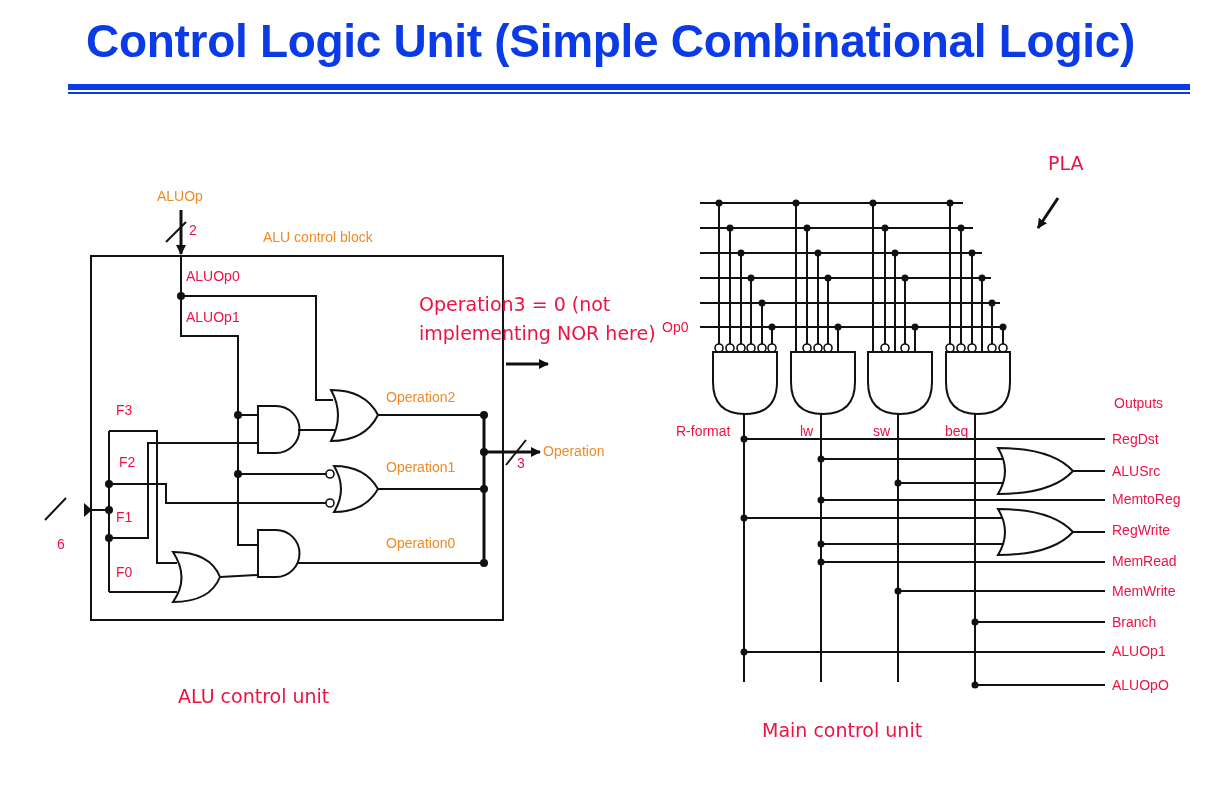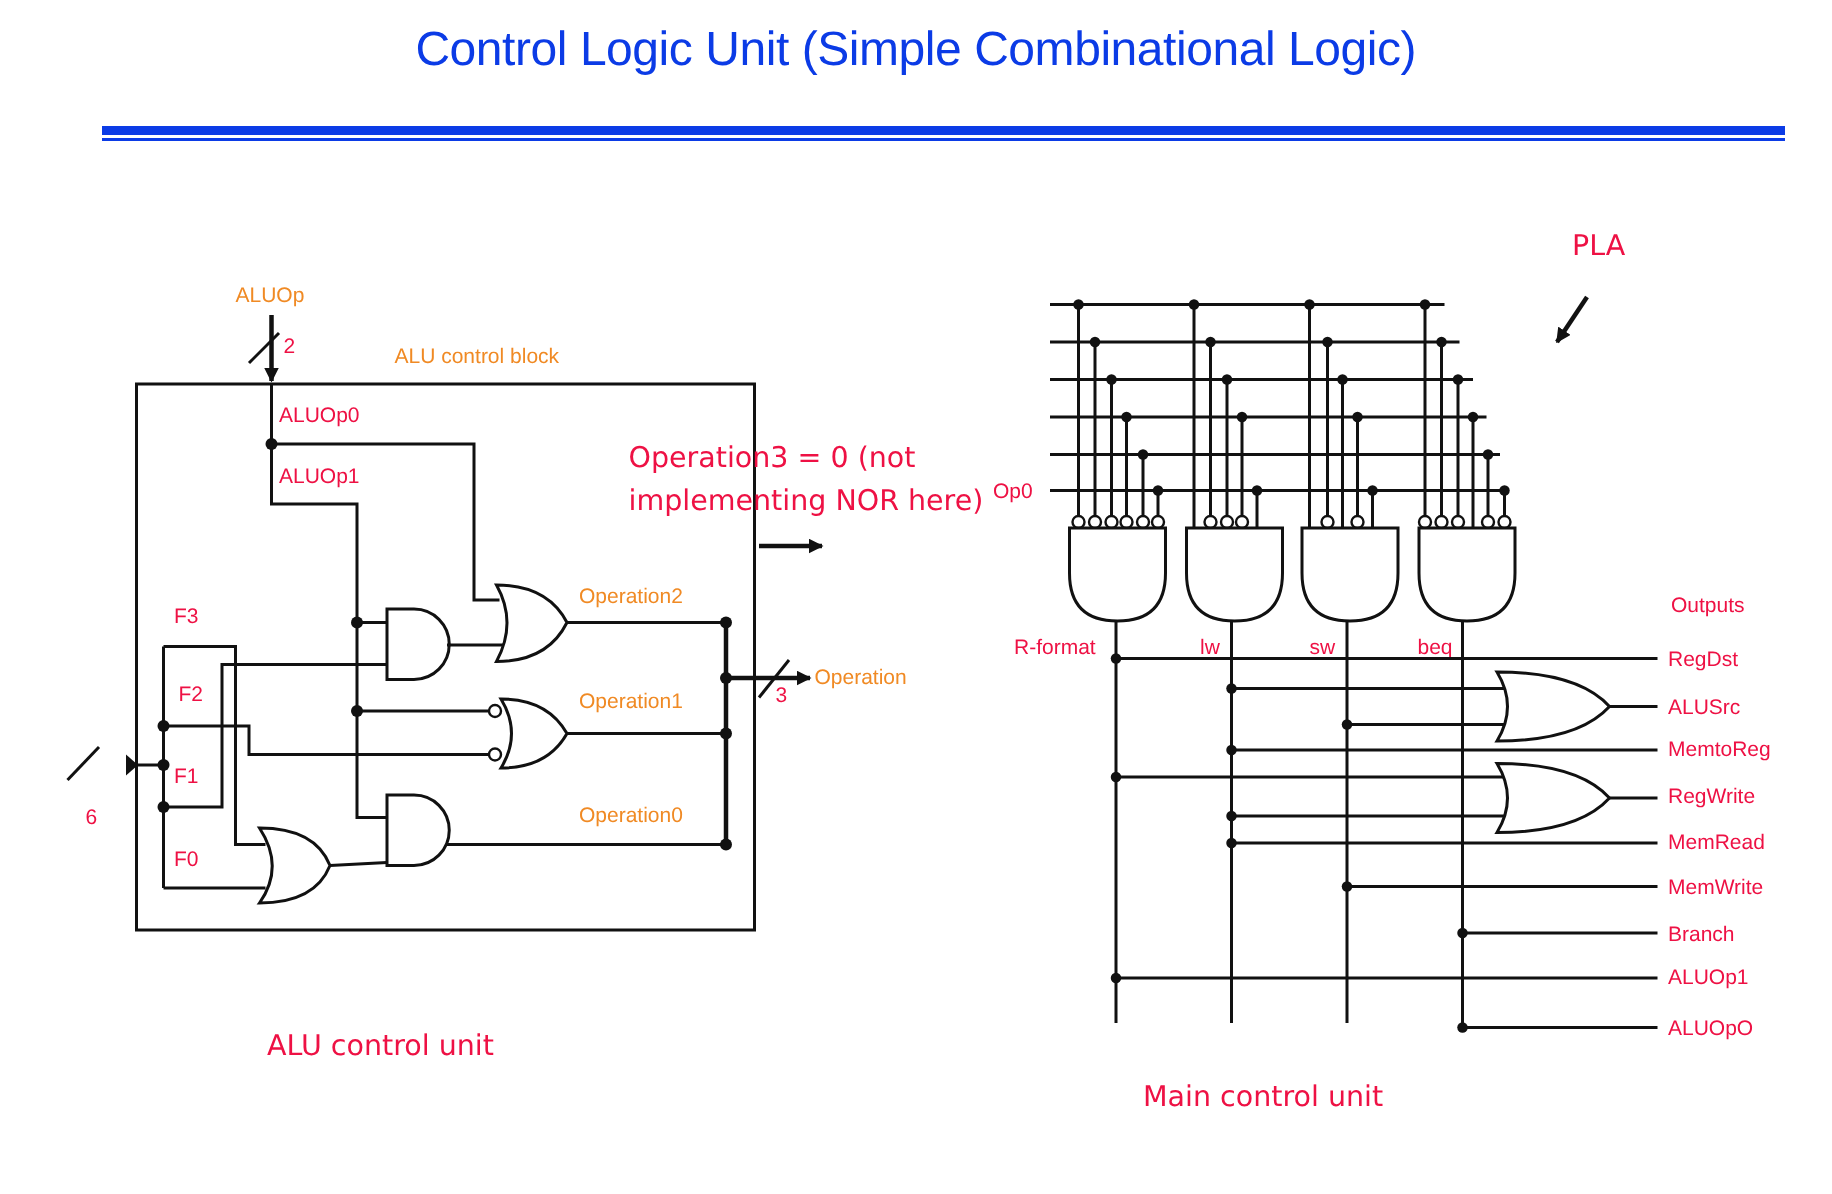--- a/index.html
+++ b/index.html
@@ -1,17 +1,17 @@
 <!DOCTYPE html>
 <html><head>
 <meta charset="utf-8">
 <style>
   html, body { margin:0; padding:0; background:#ffffff; }
   body { width:1221px; height:796px; position:relative; overflow:hidden; font-family:"Liberation Sans", sans-serif; }
-  .title { position:absolute; left:0; width:1221px; top:14px; text-align:center; font-family:"Liberation Sans", sans-serif; font-weight:normal; font-size:32px; color:#0b3be6; letter-spacing:-0.3px; }
+  .title { position:absolute; left:0; width:1221px; top:14px; text-align:center; font-family:"Liberation Sans", sans-serif; font-weight:bold; font-size:46px; color:#0b3be6; letter-spacing:-0.3px; }
   .rule-thick { position:absolute; left:68px; top:84px; width:1122px; height:6px; background:#0b3be6; }
   .rule-thin { position:absolute; left:68px; top:92px; width:1122px; height:2px; background:#0b3be6; }
   svg.diagram { position:absolute; left:0; top:0; }
   .lbl { font-family:"Liberation Sans", sans-serif; font-size:14px; }
   .red { fill:#ee1144; }
   .orange { fill:#f08a24; }
   .big { font-family:"DejaVu Sans", sans-serif; font-size:19px; }
   .cap { font-family:"DejaVu Sans", sans-serif; font-size:19px; fill:#ee1144; }
   .w { stroke:#111; stroke-width:2; fill:none; }
   .wb { stroke:#111; stroke-width:3; fill:none; }

